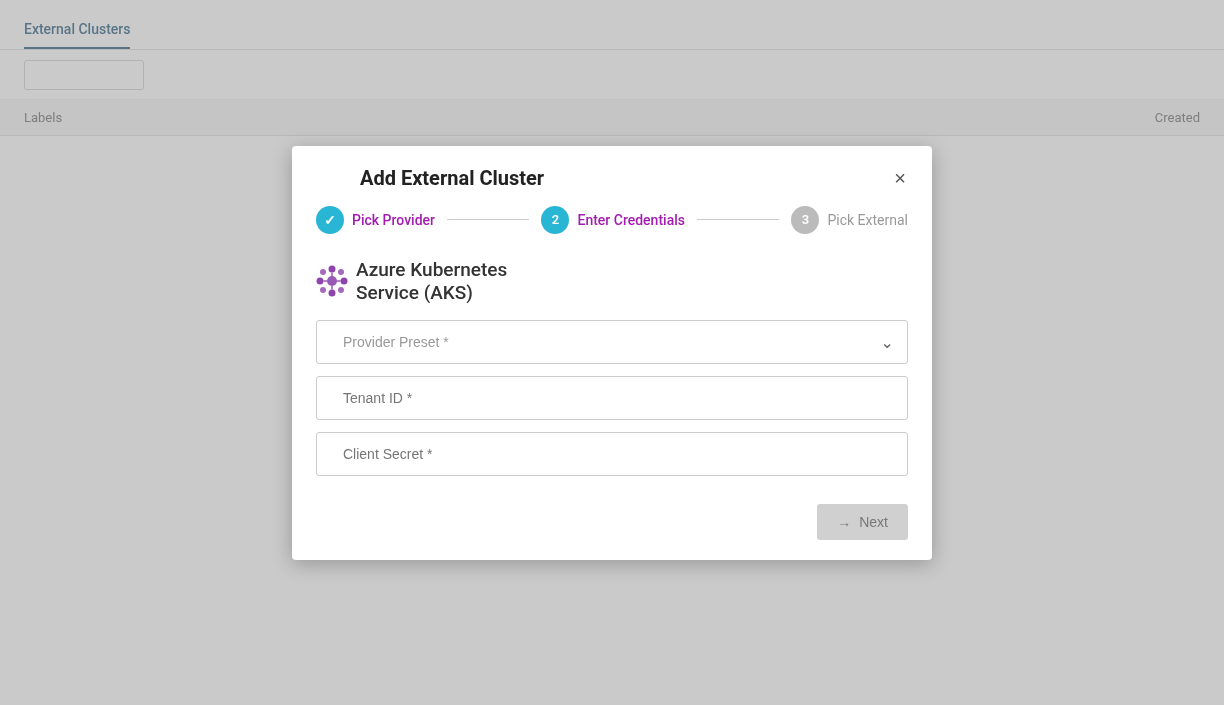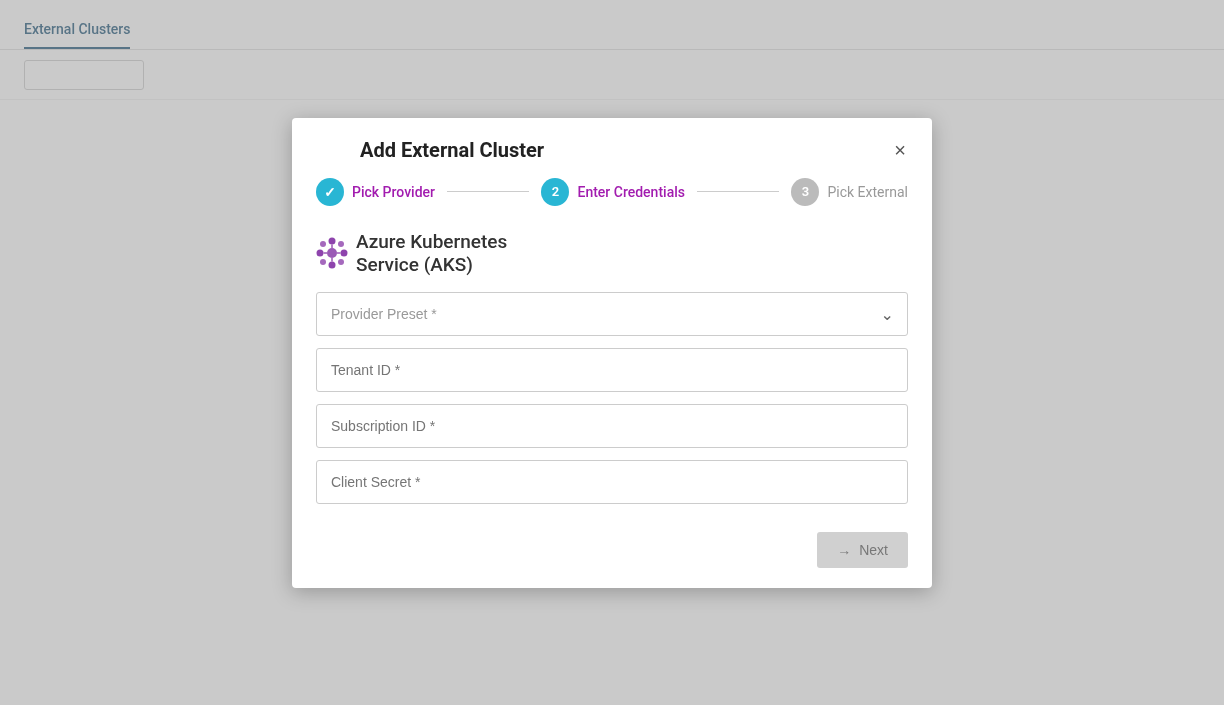--- a/index.html
+++ b/index.html
@@ -215,21 +215,21 @@
     .form-field {
       position: relative;
     }
 
     .form-field select,
     .form-field input {
       width: 100%;
       height: 44px;
       border: 1px solid #ccc;
       border-radius: 3px;
-      padding: 0 14px;
+      padding: 0 26px;
       font-size: 14px;
       color: #999;
       background: #fff;
       outline: none;
       appearance: none;
       -webkit-appearance: none;
     }
 
     .select-arrow {
       position: absolute;
@@ -270,20 +270,24 @@
   </style>
 </head>
 <body>
 
 <div class="bg-page">
   <div class="bg-header">
     <div class="bg-tab">External Clusters</div>
   </div>
   <div class="bg-toolbar">
     <div class="bg-search-box"></div>
+  </div>
+  <div class="bg-table-header">
+    <div class="bg-col">Labels</div>
+    <div class="bg-col">Created</div>
   </div>
 </div>
 
 <div class="overlay">
 
   <div class="modal">
 
     <div class="modal-header">
       <span class="modal-title">Add External Cluster</span>
       <button class="modal-close">×</button>
@@ -343,23 +347,20 @@
         <select>
           <option value="">Provider Preset *</option>
         </select>
         <span class="select-arrow">⌄</span>
       </div>
 
       <div class="form-field">
         <input type="text" placeholder="Tenant ID *" style="">
       </div>
 
-      <div class="form-field">
-        <input type="text" placeholder="Subscription ID *" style="">
-      </div>
 
 
       <div class="form-field">
         <input type="password" placeholder="Client Secret *" style="">
       </div>
     </div>
 
     <div class="modal-footer">
       <button class="btn-next">
         <span>→</span>

